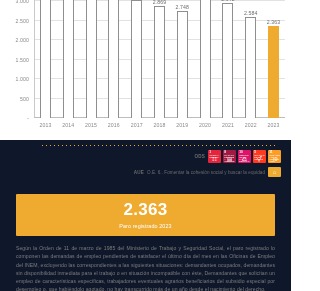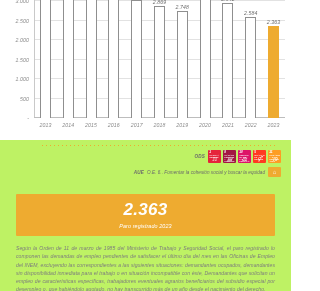--- a/index.html
+++ b/index.html
@@ -2,21 +2,21 @@
 <html><head>
 <meta charset="utf-8">
 <style>
   * { box-sizing: border-box; margin: 0; padding: 0; }
   html, body {
     width: 291px; height: 291px;
     background: #ffffff;
     font-family: "Liberation Sans", sans-serif;
     overflow: hidden;
   }
-  #root { position: relative; width: 291px; height: 291px; background:#bef264;font-style:italic; }
+  #root { position: relative; width: 291px; height: 291px; background:#0f172a; }
 
   
   .chart-block {
     position: absolute; left: 0; top: 0; width: 291px; height: 140px;
     background: #fff;
   }
   .plot-area {
     position: absolute; left: 34px; top: -28px; right: 6px; bottom: 22px;
   }
   .gridlines { position: absolute; inset: 0; }

